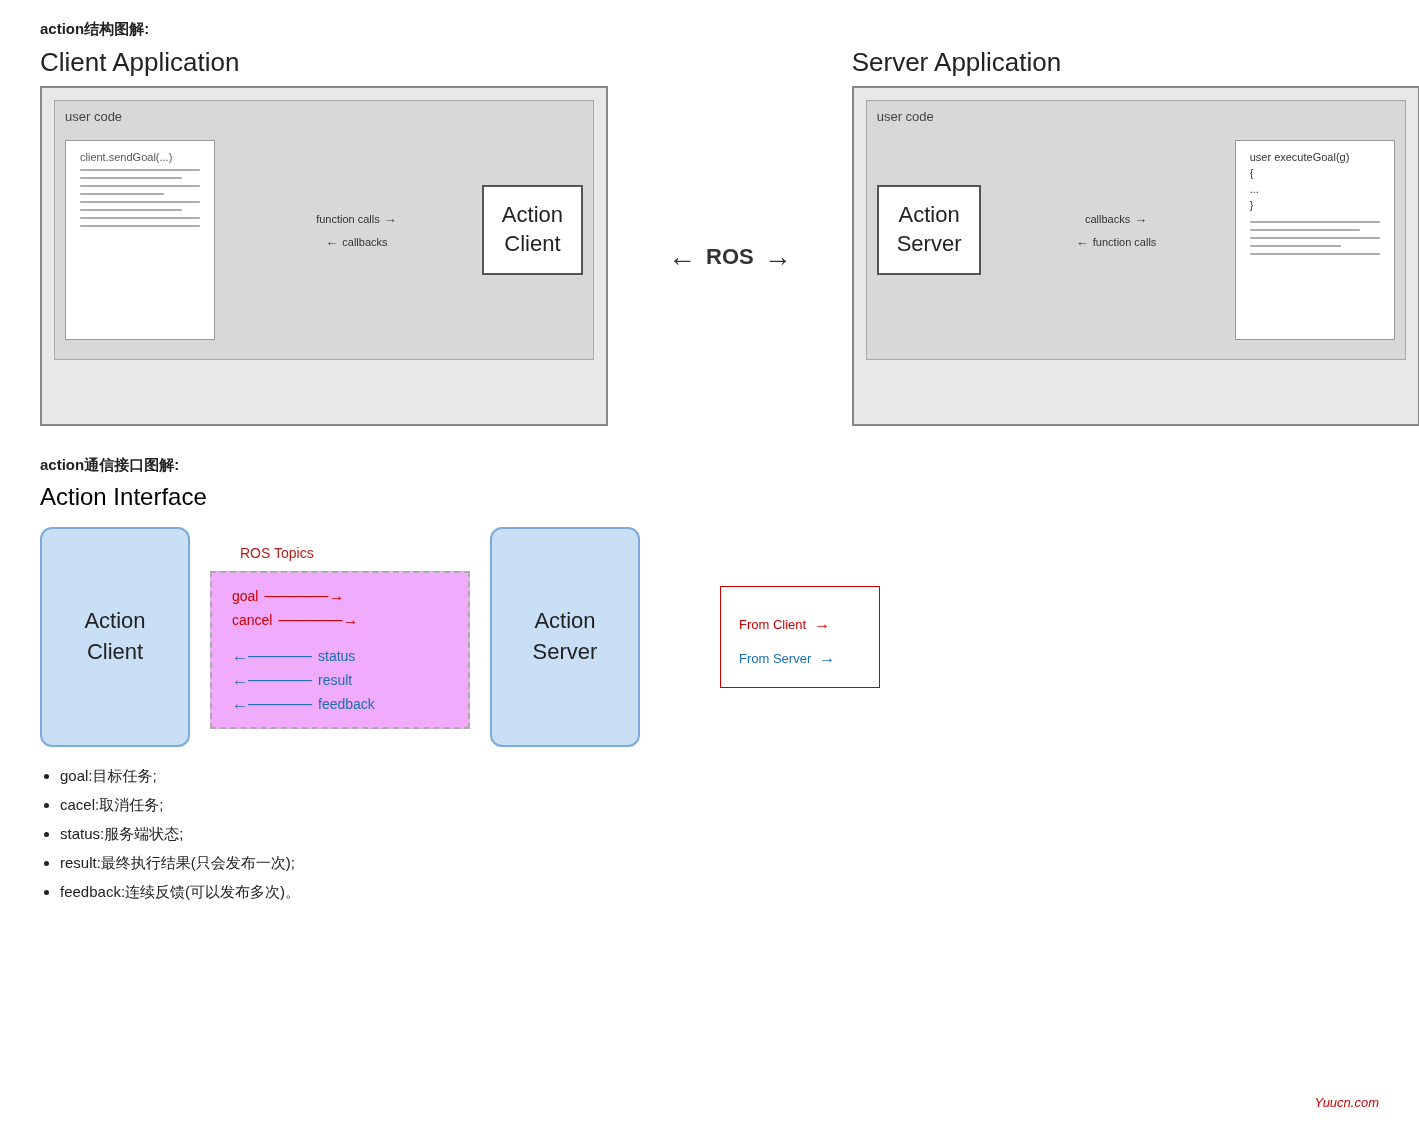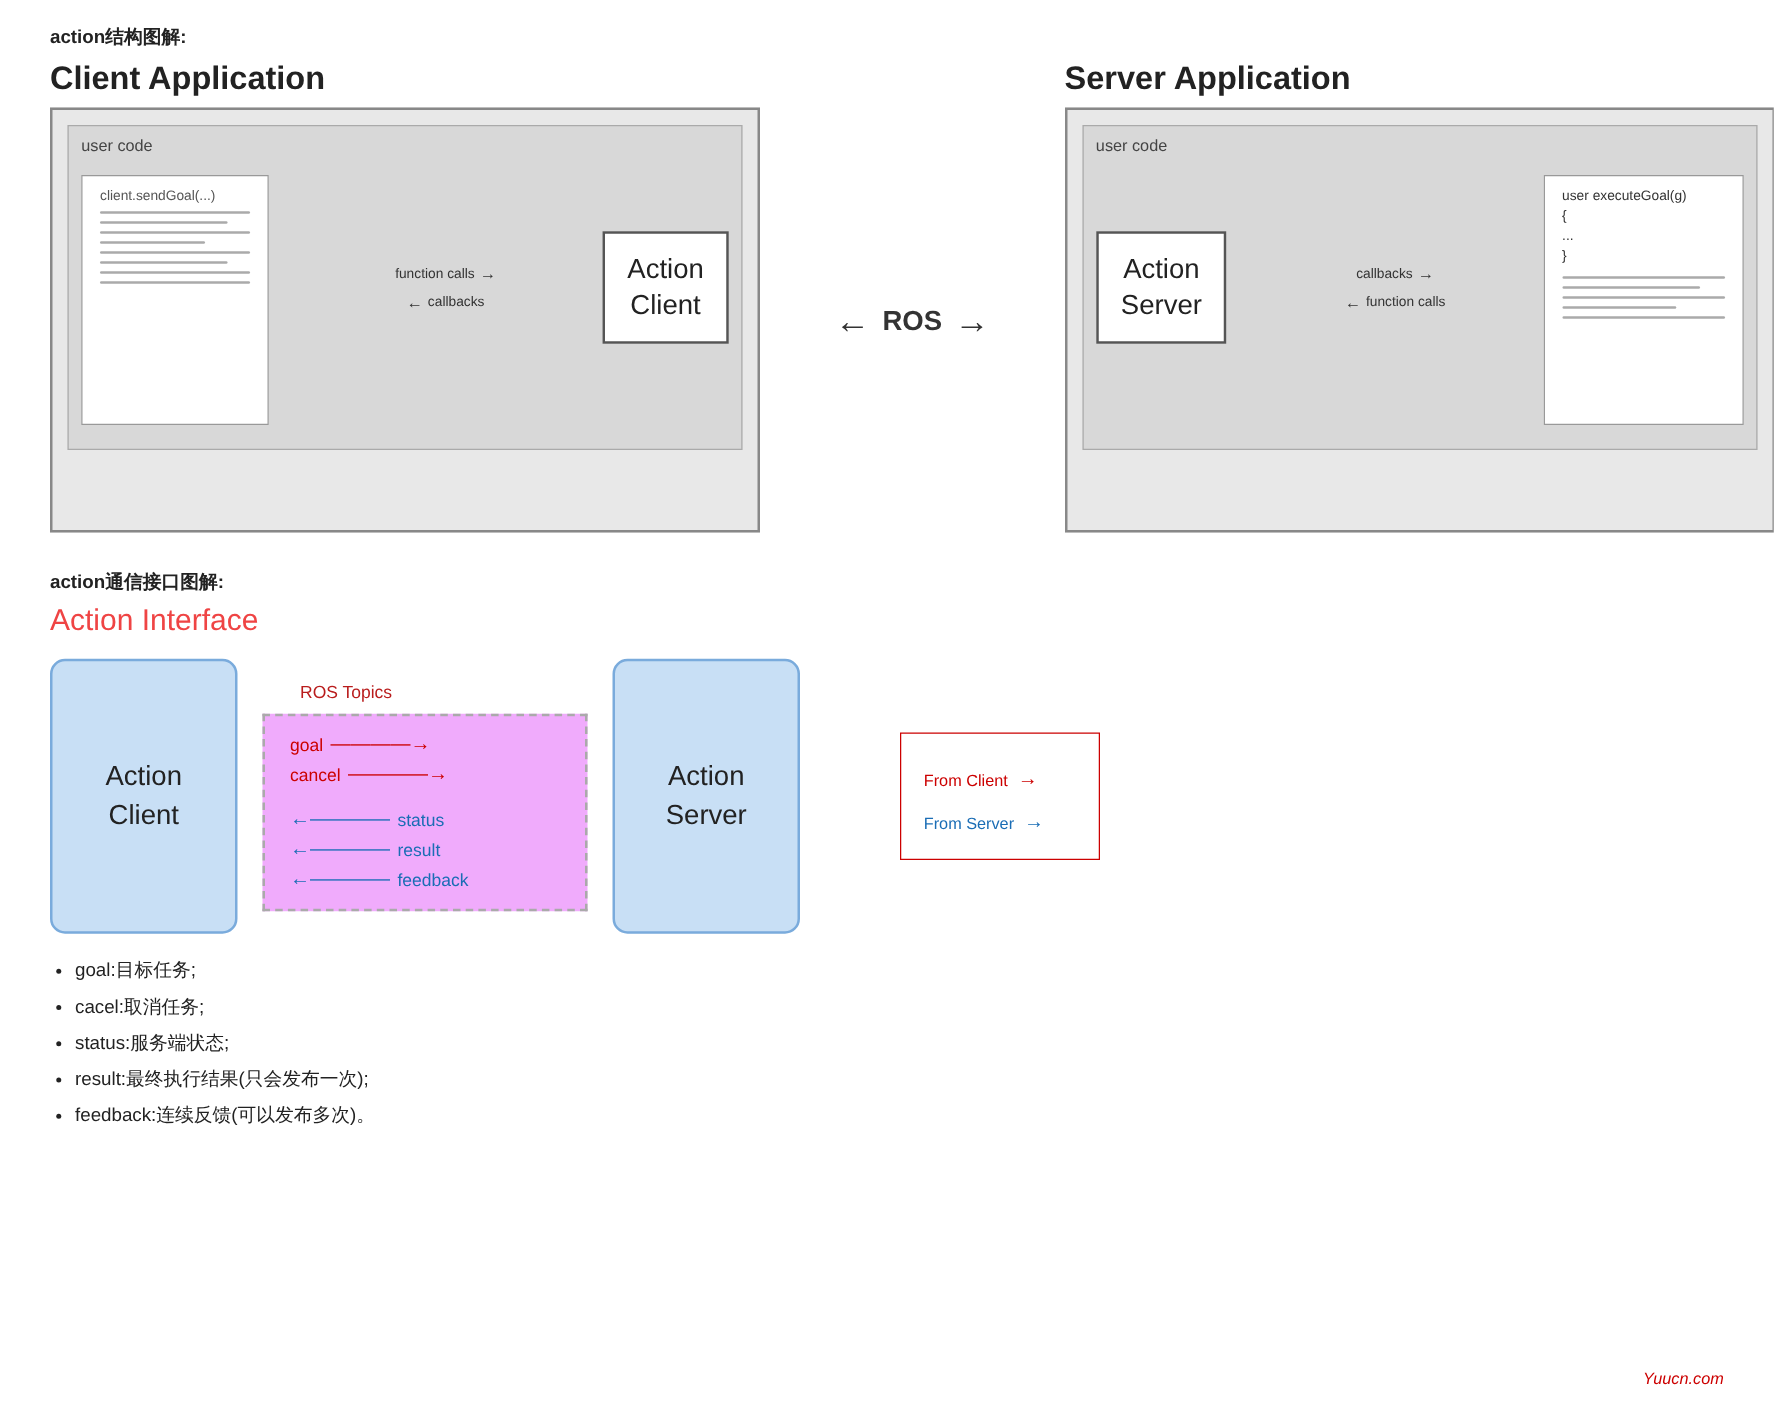--- a/index.html
+++ b/index.html
@@ -26,21 +26,21 @@
     .app-container {
       border: 2px solid #888;
       background: #e8e8e8;
       padding: 12px;
       width: 568px;
       min-height: 340px;
       position: relative;
     }
     .app-title {
       font-size: 26px;
-      font-weight: bold;
+      font-weight: normal;
       margin-bottom: 8px;
       color: #222;
     }
     .app-inner {
       background: #d8d8d8;
       border: 1px solid #aaa;
       padding: 10px;
       display: flex;
       align-items: center;
       justify-content: space-between;
@@ -129,21 +129,21 @@
       margin-top: 20px;
       font-size: 11px;
       color: #333;
     }
     .server-code-text {
       margin-bottom: 4px;
     }
     
     .interface-title {
       font-size: 24px;
-      color: #ef4444;
+      color: #000000;
       margin-bottom: 16px;
     }
     .interface-box {
       border: 2px solid #7aabdc;
       background: #c8dff5;
       border-radius: 12px;
       text-align: center;
       padding: 30px 24px;
       font-size: 22px;
       font-weight: normal;

